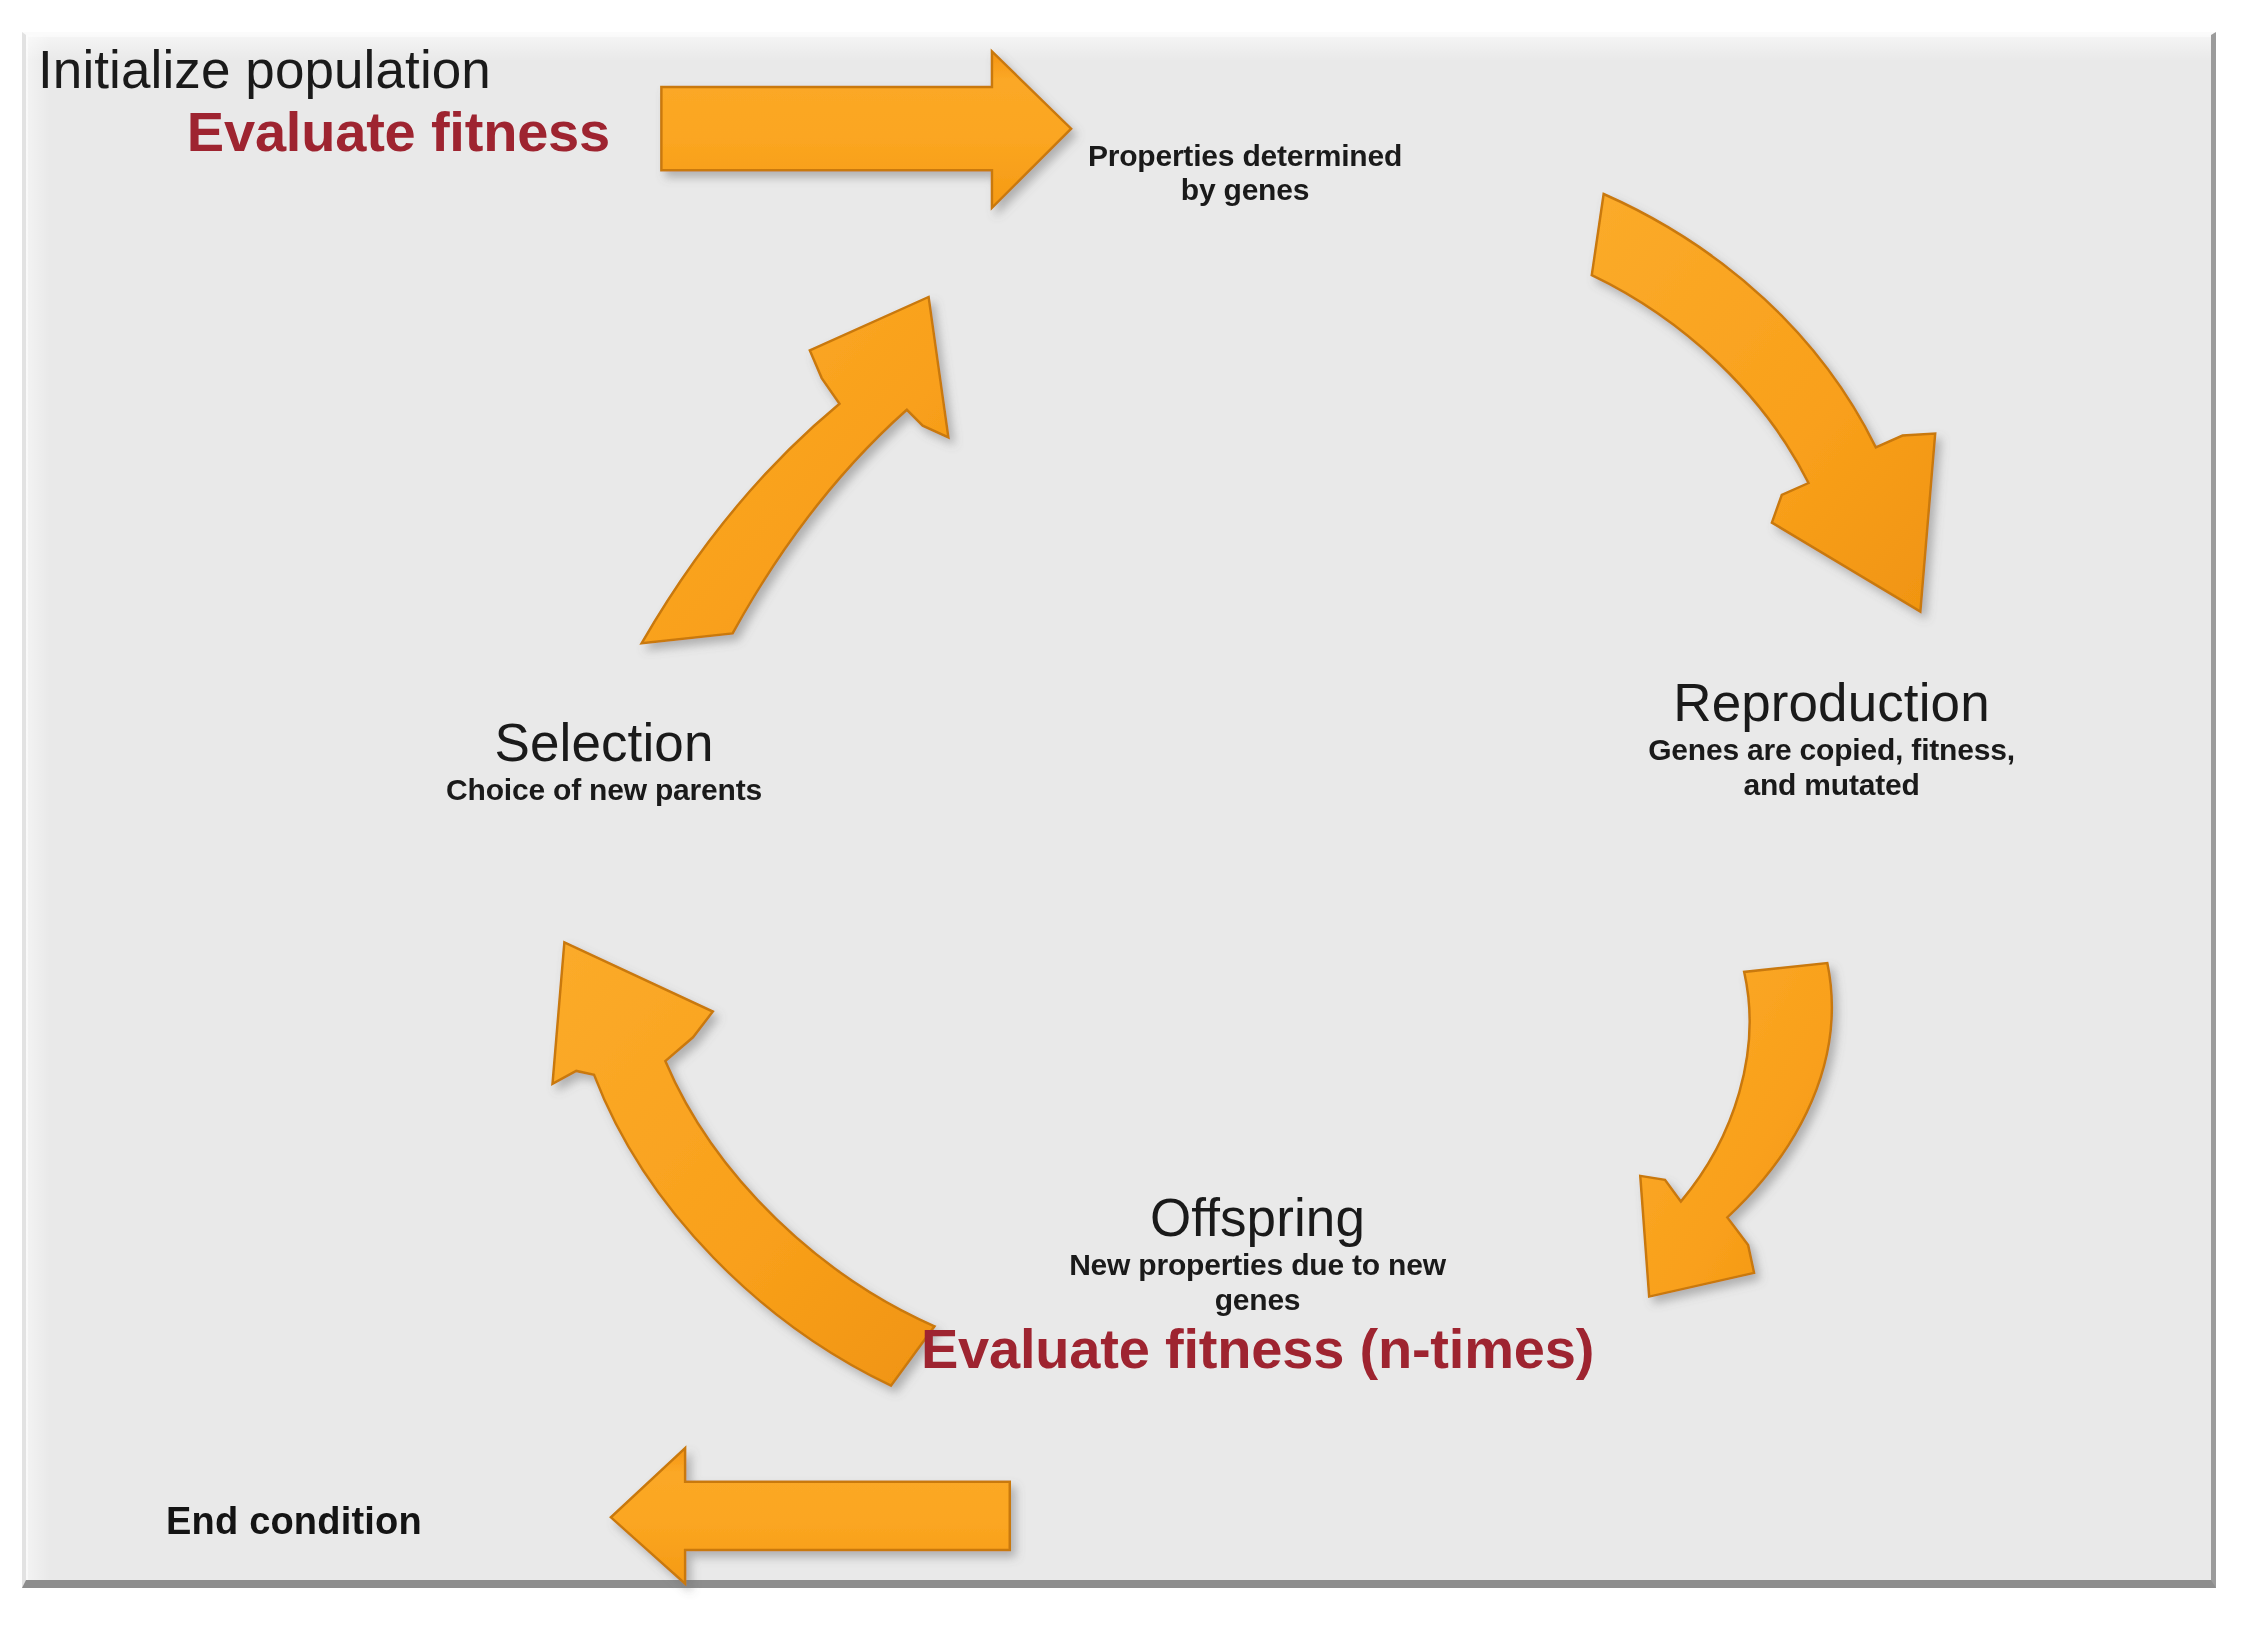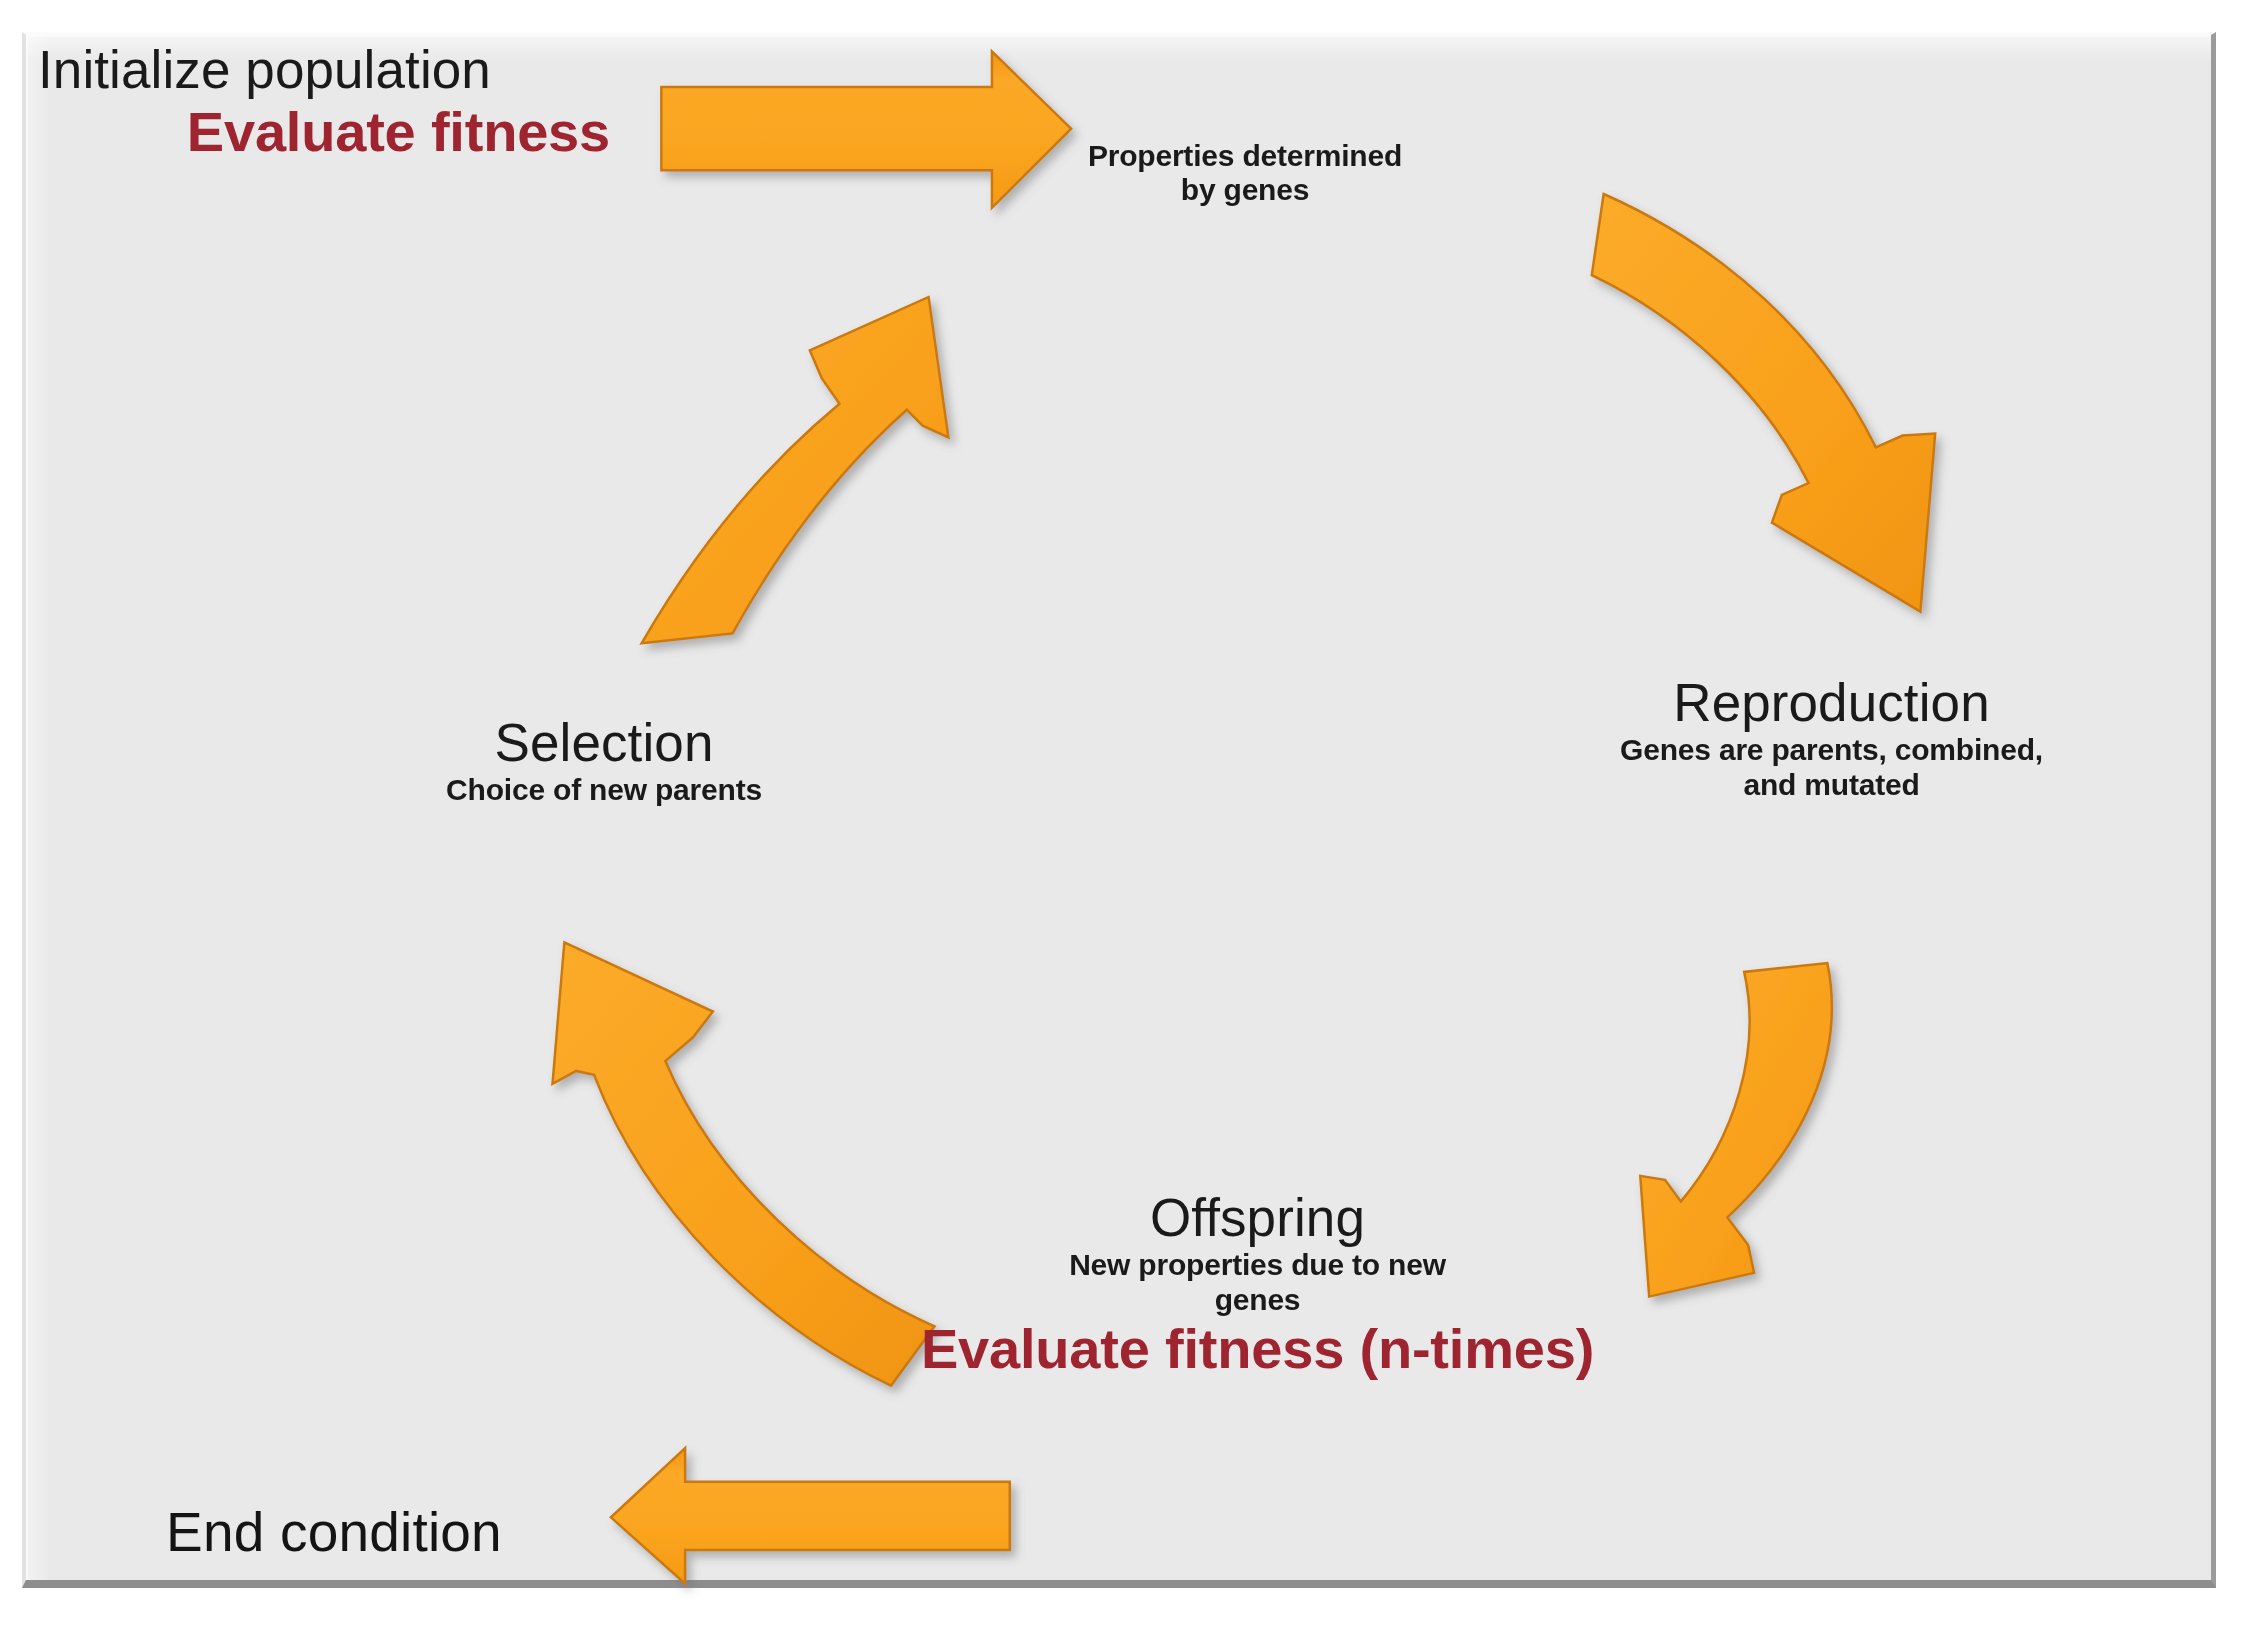--- a/index.html
+++ b/index.html
@@ -73,24 +73,25 @@
   }
   .node .fit {
     font-size: 56px;
     font-weight: 700;
     color: #9e2430;
     display: block;
     letter-spacing: -0.2px;
   }
   .plain {
     position: absolute;
-    font-size: 55px;
+    font-size: 38px;
     color: #141414;
     white-space: nowrap;
     letter-spacing: 0.2px;
+    font-weight: bold;
   }
 
   
   #node-init       { left: 30px;   top: 40px;  width: 594px; text-align: left; }
   #node-init .title{ text-align: left; padding-left: 8px;}
   #node-init .fit  { text-align: right; padding-right: 14px;}
   #node-parents    { left: 968px;  top: 139px; width: 554px; }
   #node-reprod     { left: 1485px; top: 673px; width: 693px; }
   #node-offspring  { left: 911px;  top: 1188px; width: 693px; }
   #node-selection  { left: 297px;  top: 713px; width: 614px; }
@@ -199,21 +200,21 @@
       <span class="fit">Evaluate fitness</span>
     </div>
 
     <div class="node" id="node-parents">
       <span class="sub">Properties determined</span>
       <span class="sub">by genes</span>
     </div>
 
     <div class="node" id="node-reprod">
       <span class="title">Reproduction</span>
-      <span class="sub">Genes are parents, combined,</span>
+      <span class="sub">Genes are copied, fitness,</span>
       <span class="sub">and mutated</span>
     </div>
 
     <div class="node" id="node-offspring">
       <span class="title">Offspring</span>
       <span class="sub">New properties due to new</span>
       <span class="sub">genes</span>
       <span class="fit">Evaluate fitness (n-times)</span>
     </div>
 

